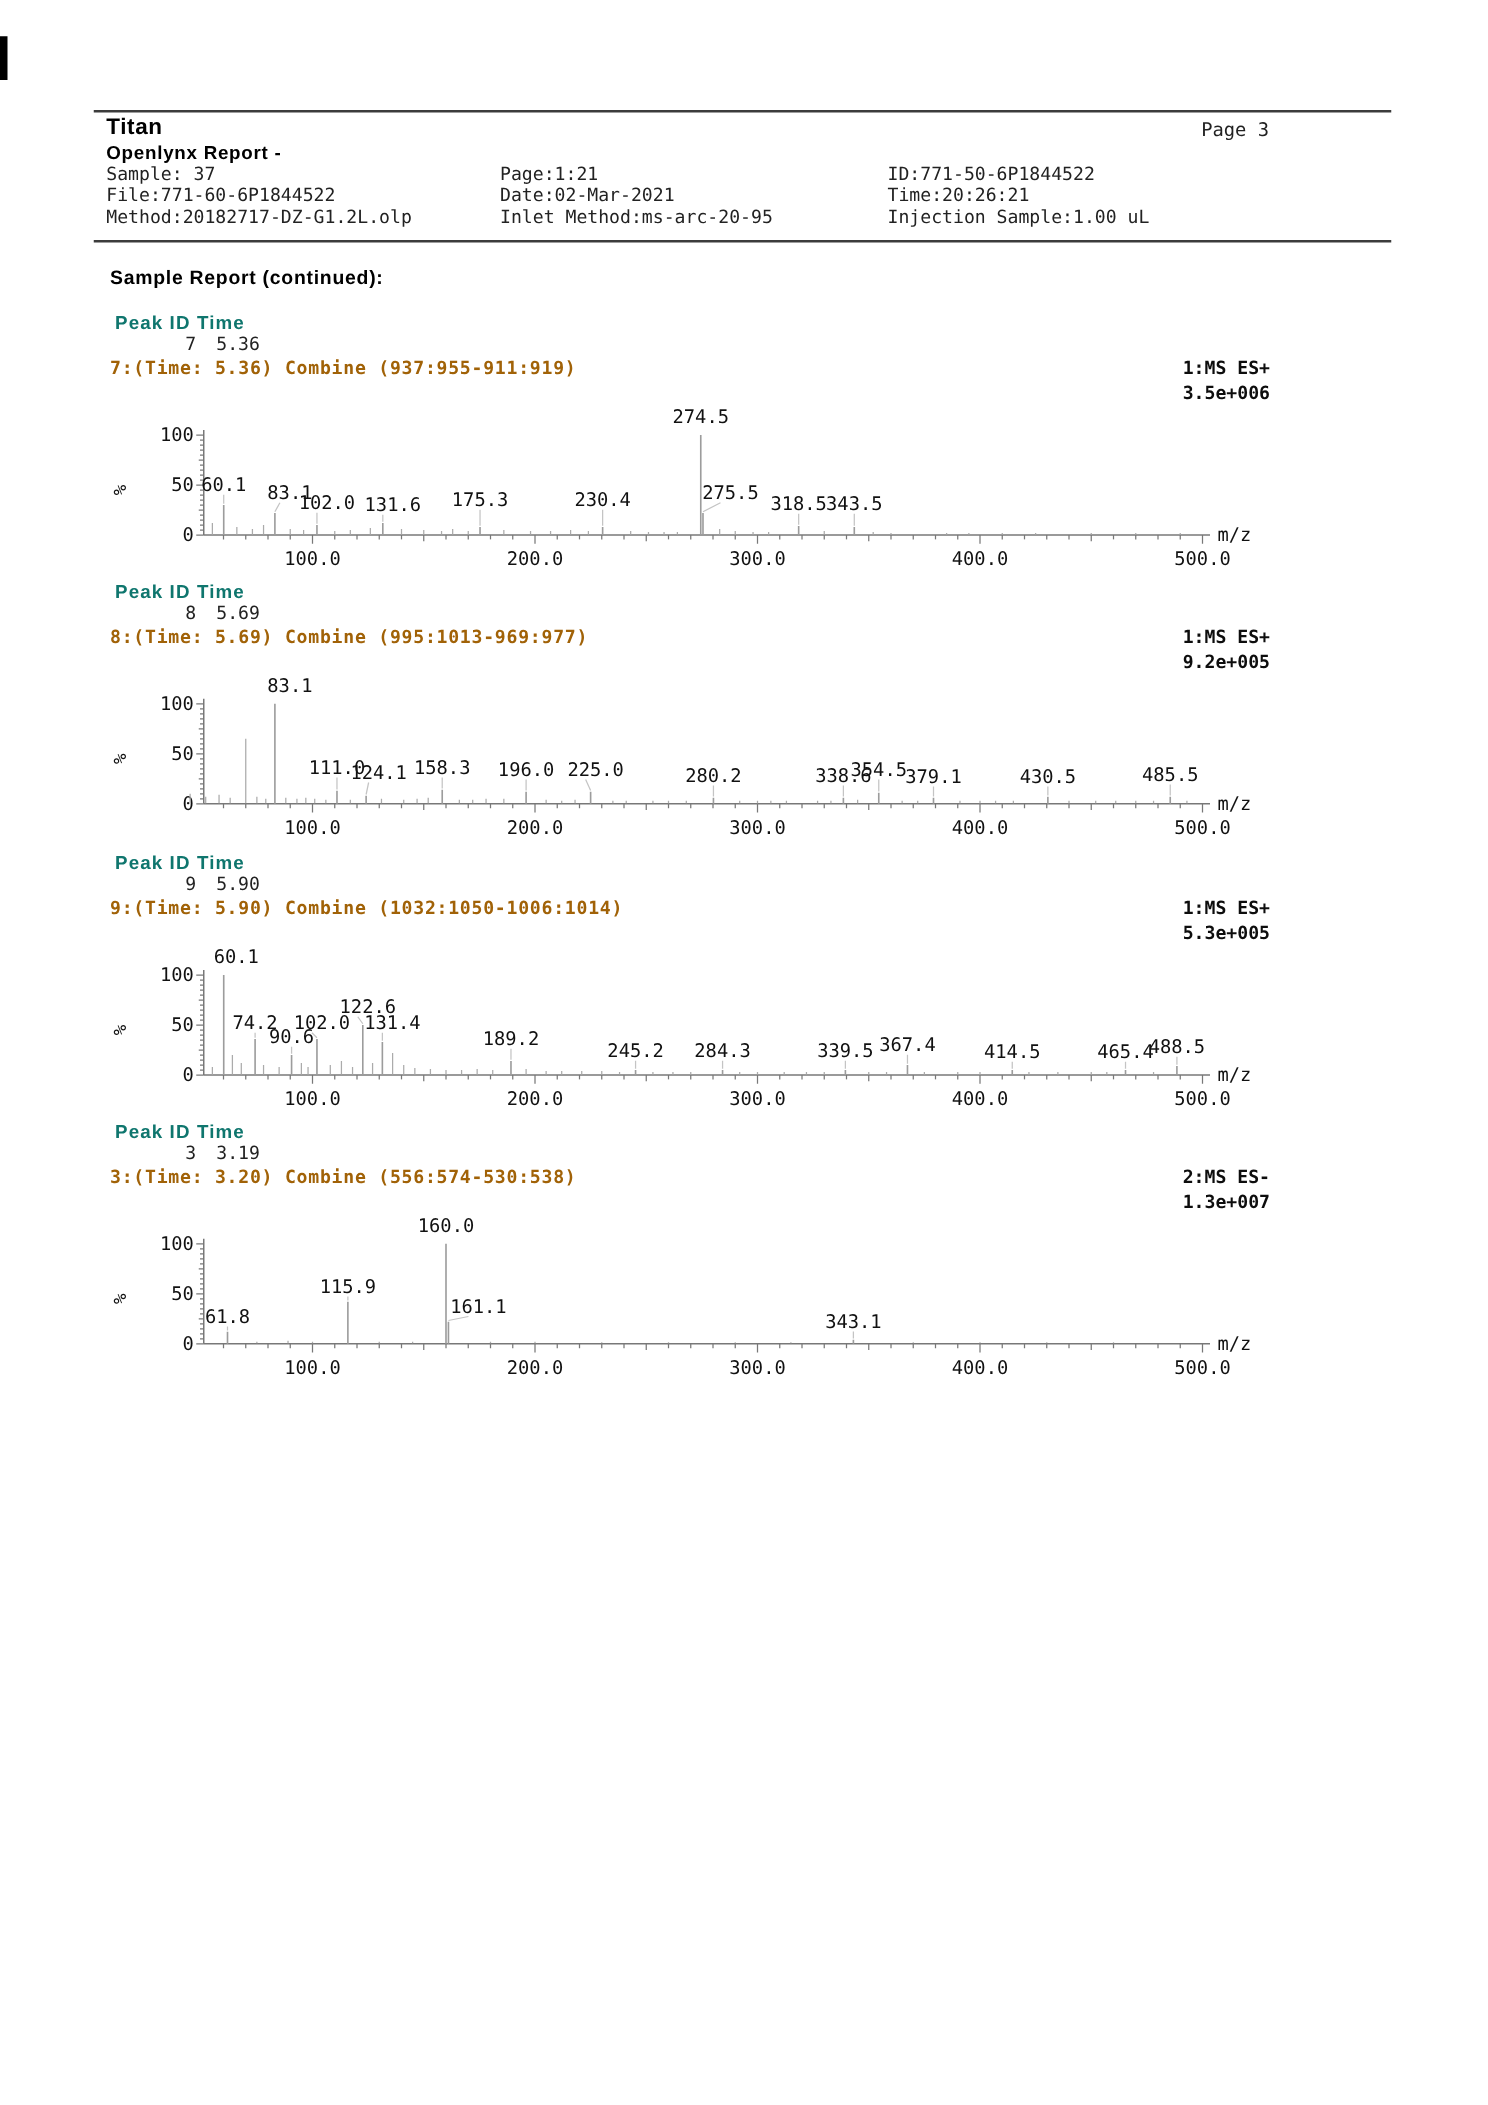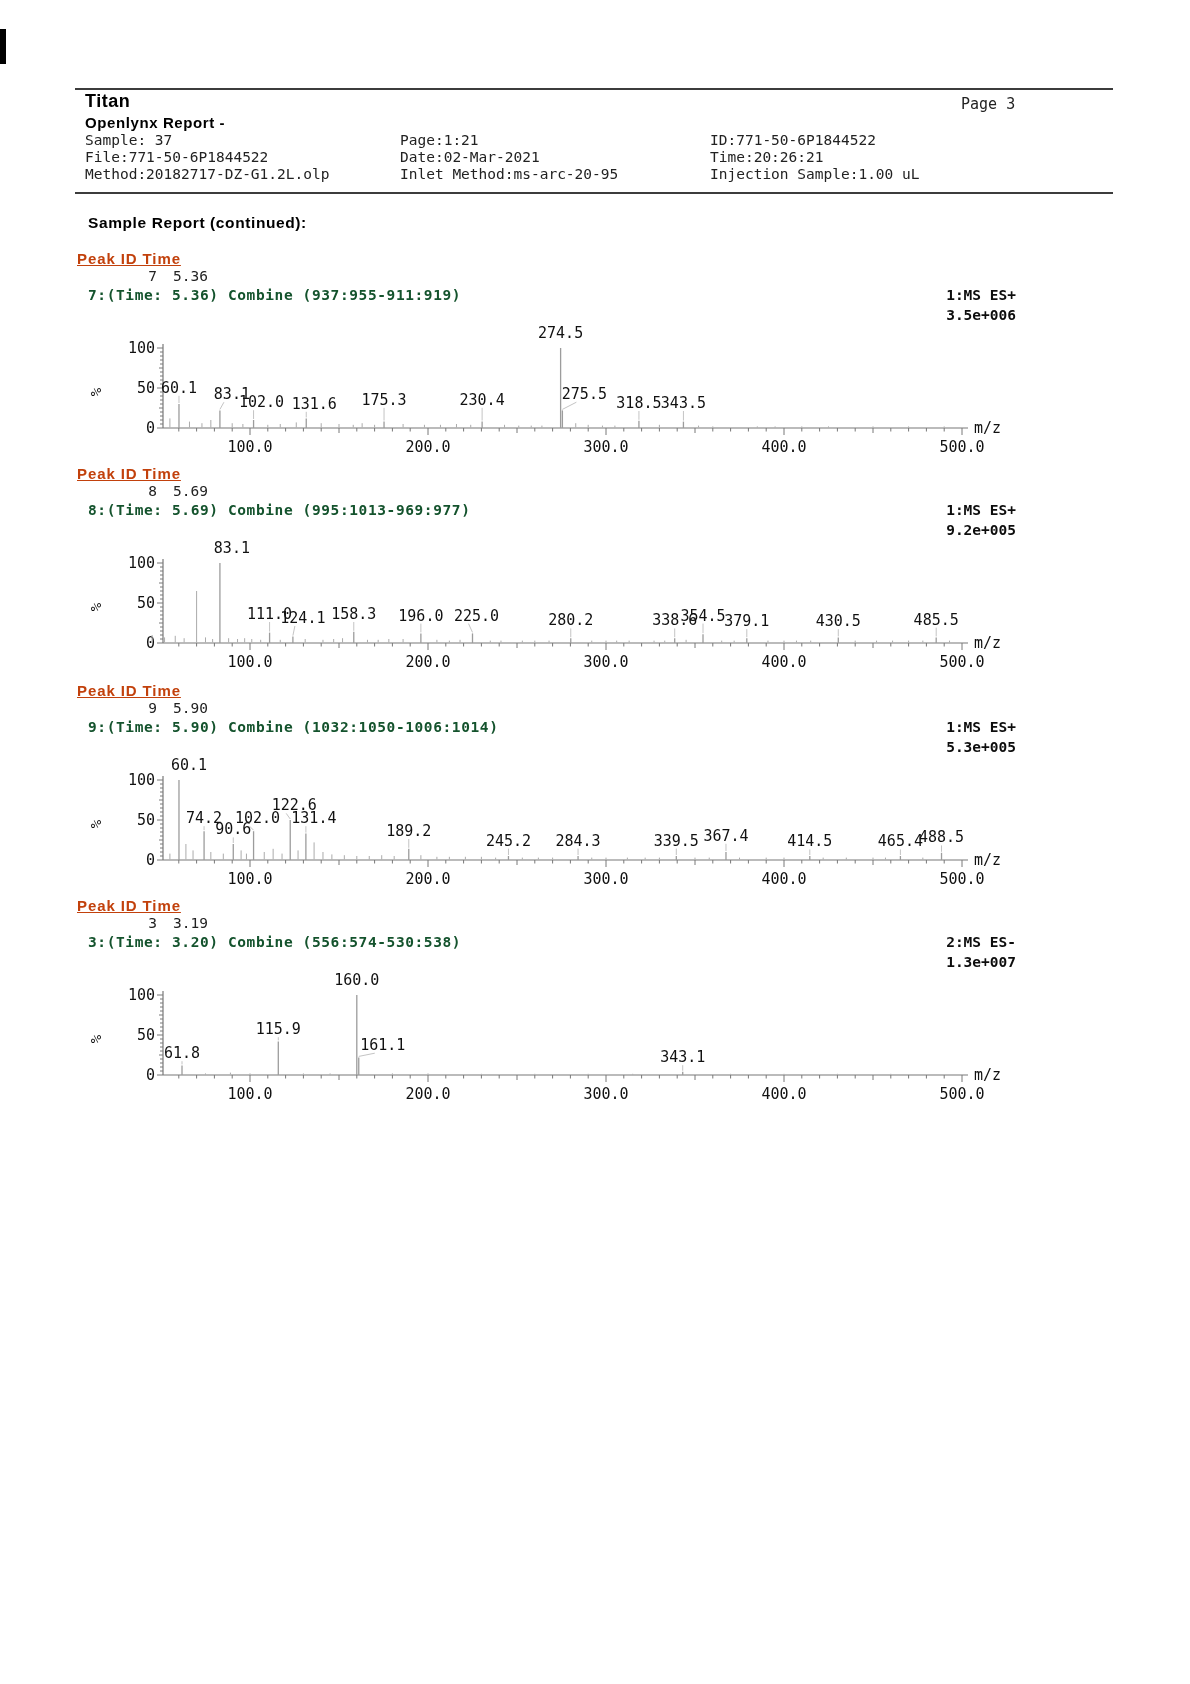--- a/index.html
+++ b/index.html
@@ -11,27 +11,27 @@
         letter-spacing:.5px;color:#000;}
   .report-title{position:absolute;left:85px;top:114px;font:bold 15px "Liberation Sans",sans-serif;
         letter-spacing:.6px;color:#000;}
   .page-label{position:absolute;left:961px;top:95px;font:15px "DejaVu Sans Mono",monospace;color:#222;}
   .info{position:absolute;font:14.5px "DejaVu Sans Mono",monospace;color:#222;white-space:pre;}
   .col1{left:85px}.col2{left:400px}.col3{left:710px}
   .row1{top:132px}.row2{top:149px}.row3{top:166px}
   .section-heading{position:absolute;left:88px;top:214px;font:bold 15.5px "Liberation Sans",sans-serif;
         letter-spacing:.6px;color:#000;}
   .ms-block{position:absolute;left:75px;width:1060px;height:232px;}
-  .pkhdr{position:absolute;left:2px;top:0;font:bold 15px "Liberation Sans",sans-serif;
-        letter-spacing:.9px;color:#c2410c;text-decoration:underline;}
+  .pkhdr{position:absolute;left:17px;top:0;font:bold 15px "Liberation Sans",sans-serif;
+        letter-spacing:.9px;color:#0f766e;}
   .pkid{position:absolute;left:60px;top:18px;width:22px;text-align:right;
         font:14.5px "DejaVu Sans Mono",monospace;color:#222;}
   .pktime{position:absolute;left:98px;top:18px;font:14.5px "DejaVu Sans Mono",monospace;color:#222;}
   .combine{position:absolute;left:13px;top:37px;font:bold 14.5px "DejaVu Sans Mono",monospace;
-        letter-spacing:.6px;color:#14532d;white-space:pre;}
+        letter-spacing:.6px;color:#a16207;white-space:pre;}
   .modebox{position:absolute;left:751px;top:37px;width:190px;text-align:right;
         font:bold 14.5px "DejaVu Sans Mono",monospace;color:#0d0d0d;}
   .inten{margin-top:4px;}
   svg.plot{position:absolute;left:0;top:70px;}
   .watermark{position:absolute;left:380px;top:698px;width:360px;height:95px;z-index:5;}
   .wm-logo{position:absolute;left:40px;top:4px;}
   .wm-name{position:absolute;left:104px;top:0px;font:bold 46px "Liberation Sans",sans-serif;
         letter-spacing:-1.5px;color:#141414;transform:scaleY(1.04);transform-origin:top left;}
   .wm-tagline{position:absolute;left:0;top:73px;width:360px;text-align:center;
         font:13px "Liberation Sans",sans-serif;color:#9b9b9b;}
@@ -42,21 +42,21 @@
 <div class="page">
 
   <div class="corner-mark"></div>
   <div class="rule" style="top:88px"></div>
 
   <div class="product-title">Titan</div>
   <div class="page-label">Page 3</div>
   <div class="report-title">Openlynx Report -</div>
 
   <div class="info col1 row1">Sample: 37</div>
-  <div class="info col1 row2">File:771-50-6P1844522</div>
+  <div class="info col1 row2">File:771-60-6P1844522</div>
   <div class="info col1 row3">Method:20182717-DZ-G1.2L.olp</div>
   <div class="info col2 row1">Page:1:21</div>
   <div class="info col2 row2">Date:02-Mar-2021</div>
   <div class="info col2 row3">Inlet Method:ms-arc-20-95</div>
   <div class="info col3 row1">ID:771-50-6P1844522</div>
   <div class="info col3 row2">Time:20:26:21</div>
   <div class="info col3 row3">Injection Sample:1.00 uL</div>
 
   <div class="rule" style="top:192px"></div>
 

